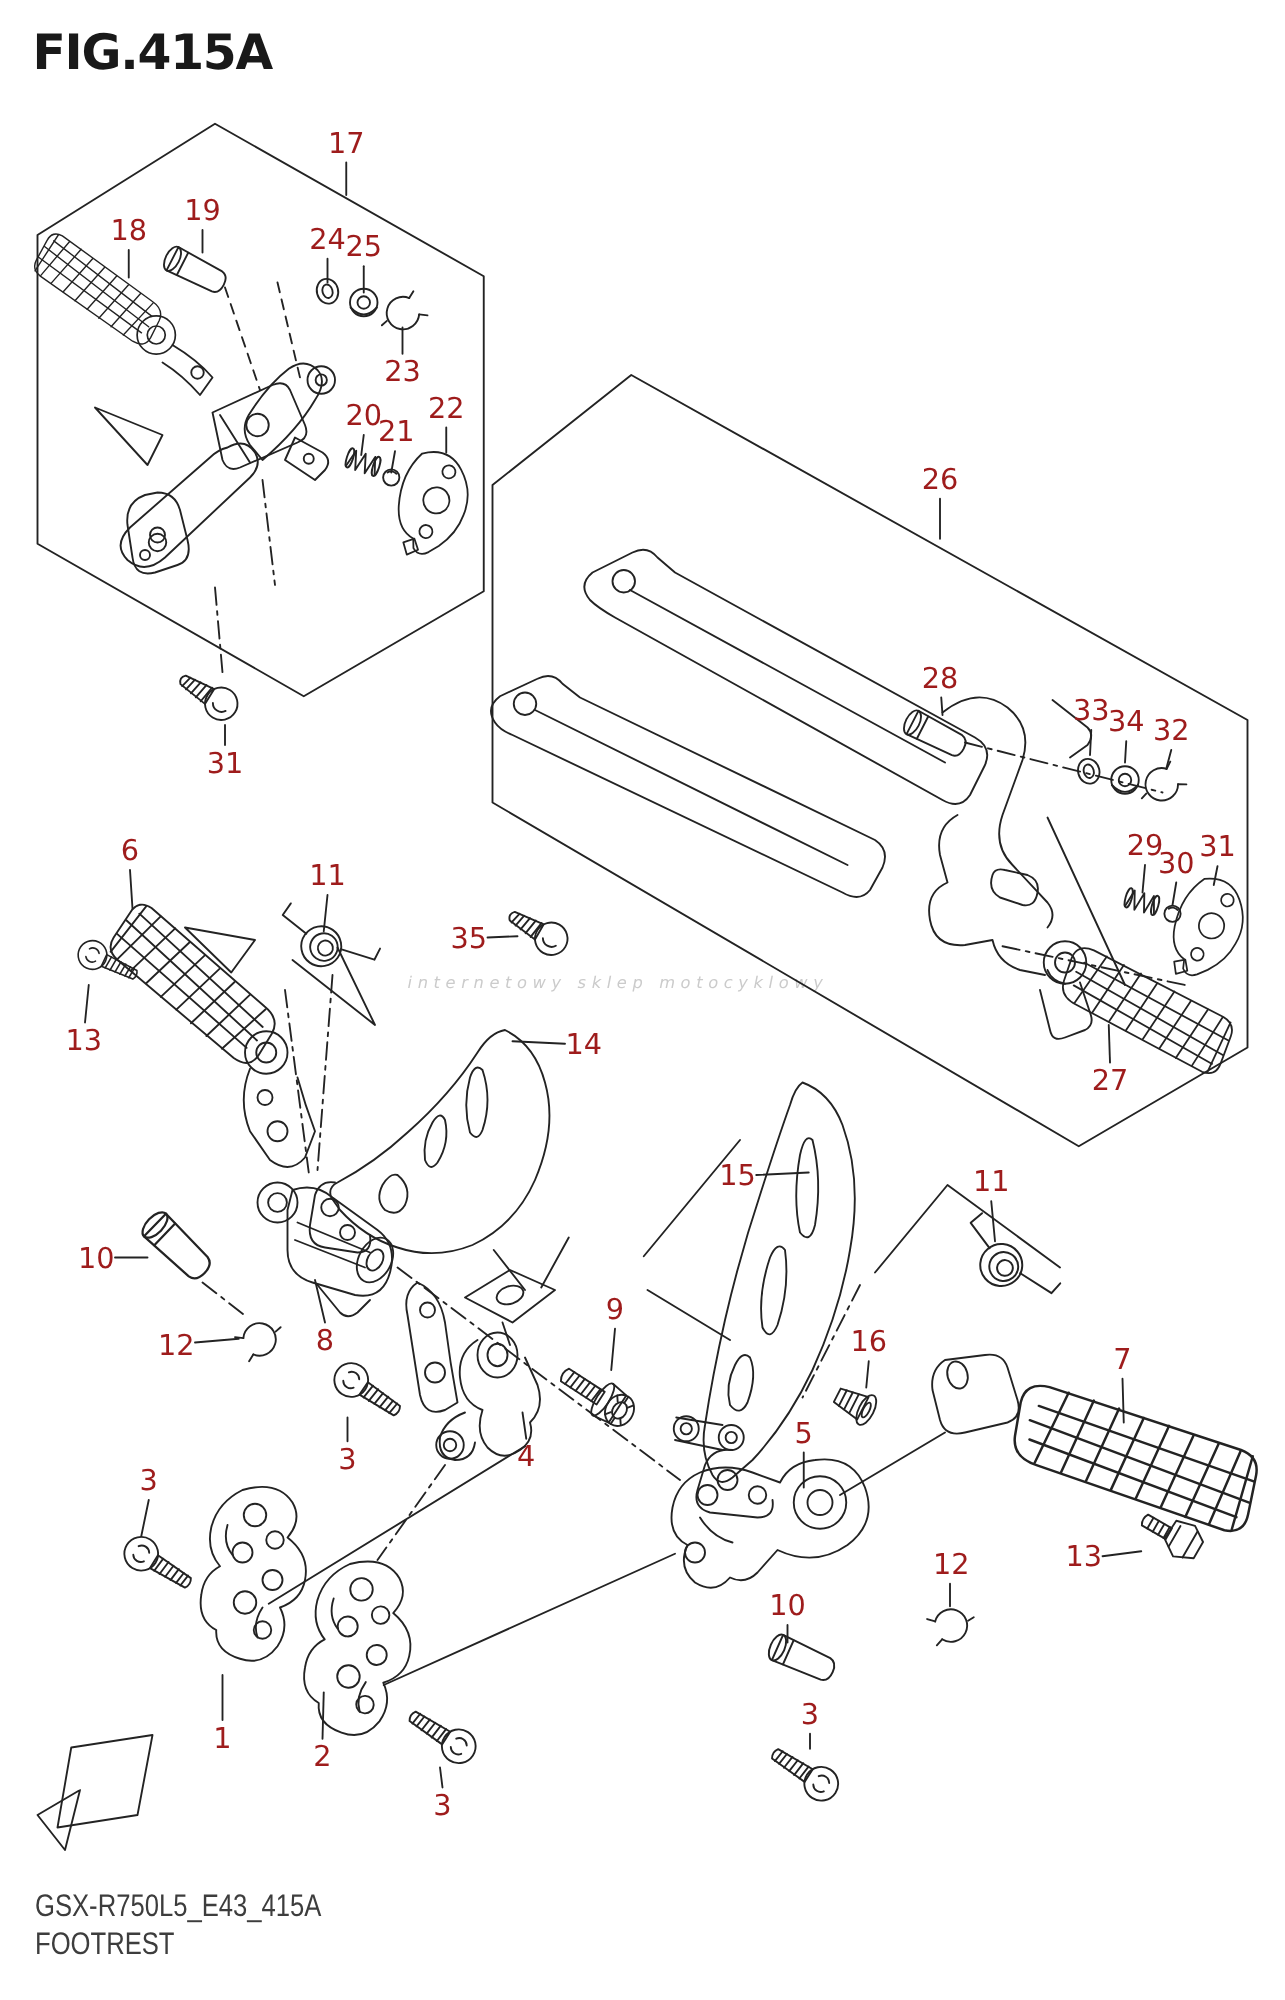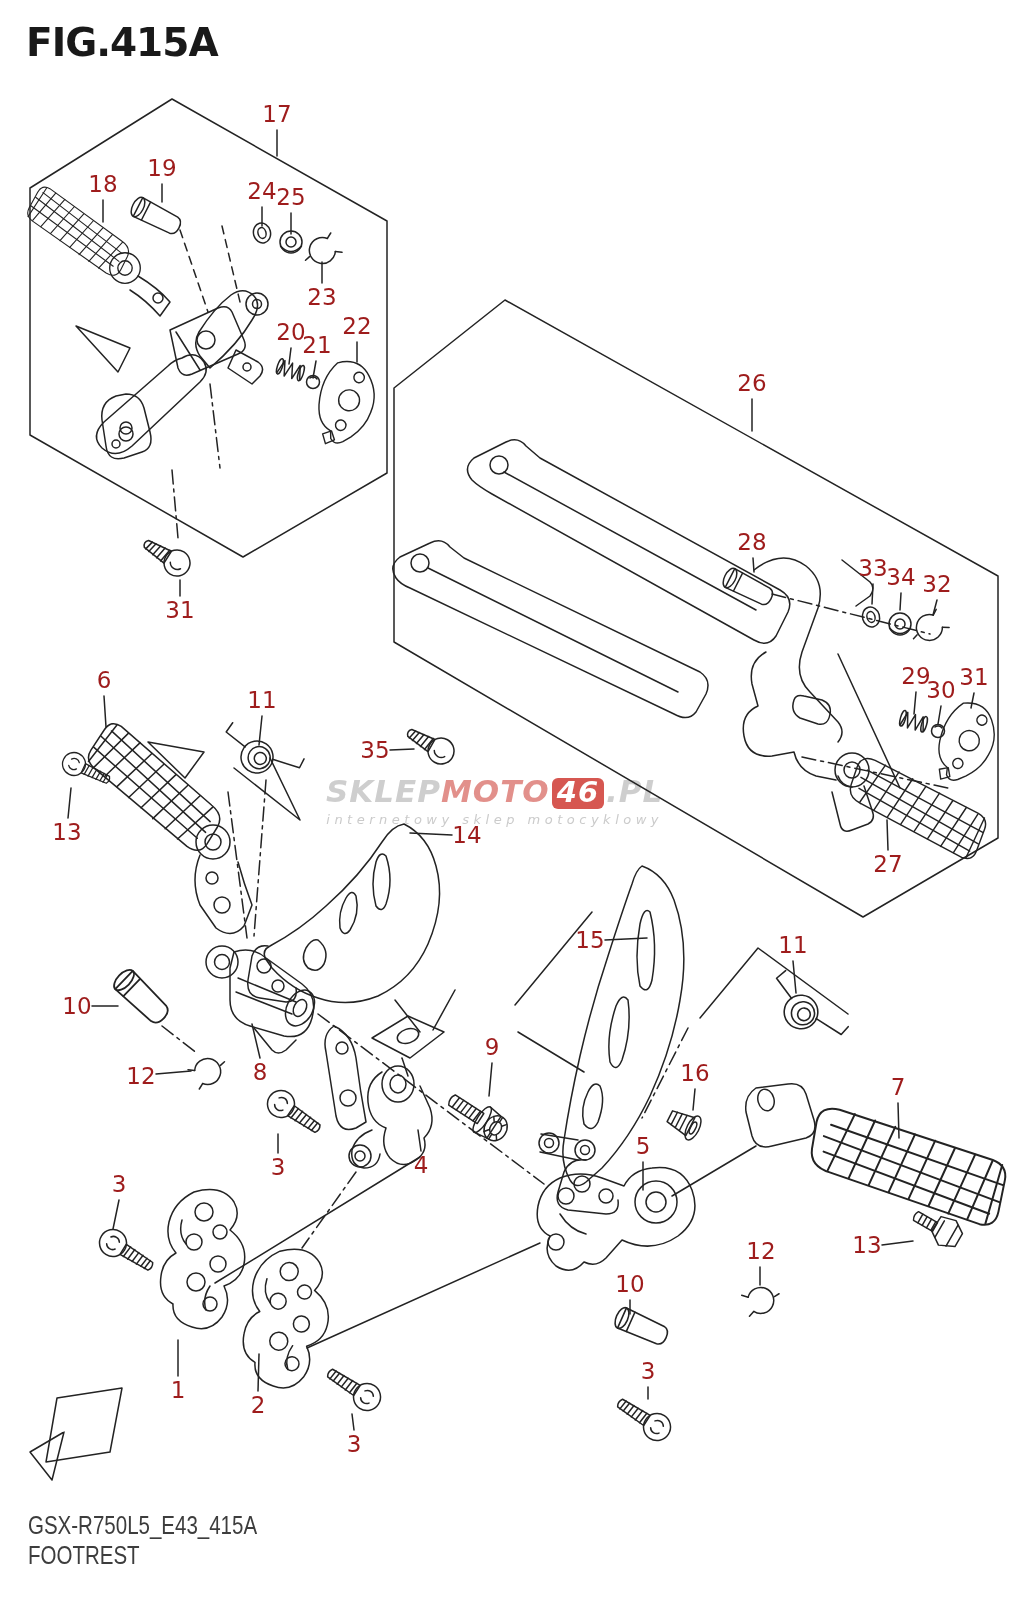--- a/index.html
+++ b/index.html
@@ -37,21 +37,20 @@
   #fwd-text{font-size:19px;font-weight:bold;font-style:italic;fill:#fff;stroke:none;}
 </style>
 </head>
 <body>
 
 <div id="page">
 
   <div id="fig-title">FIG.415A</div>
 
   <div id="watermark">
-    <div id="wm-line1"><span class="wm-gray">SKLEP</span><span class="wm-red">MOTO</span><span class="wm-badge">46</span><span class="wm-gray">.PL</span></div>
     <div id="wm-line2">internetowy sklep motocyklowy</div>
   </div>
 
   <svg id="art" width="1028" height="1600" viewBox="0 0 1028 1600" xmlns="http://www.w3.org/2000/svg">
 
     <defs>
 
       <g id="pegpad">
         <path class="wh" d="M16,-21 L138,-27 Q150,-27 152,-16 L156,8 Q158,20 146,22 L26,26 Q10,27 7,14 L3,-6 Q1,-19 16,-21 Z"></path>
         <path class="knurl" d="M14,-8 L152,-12 M12,2 L154,1 M16,13 L150,12"></path>

